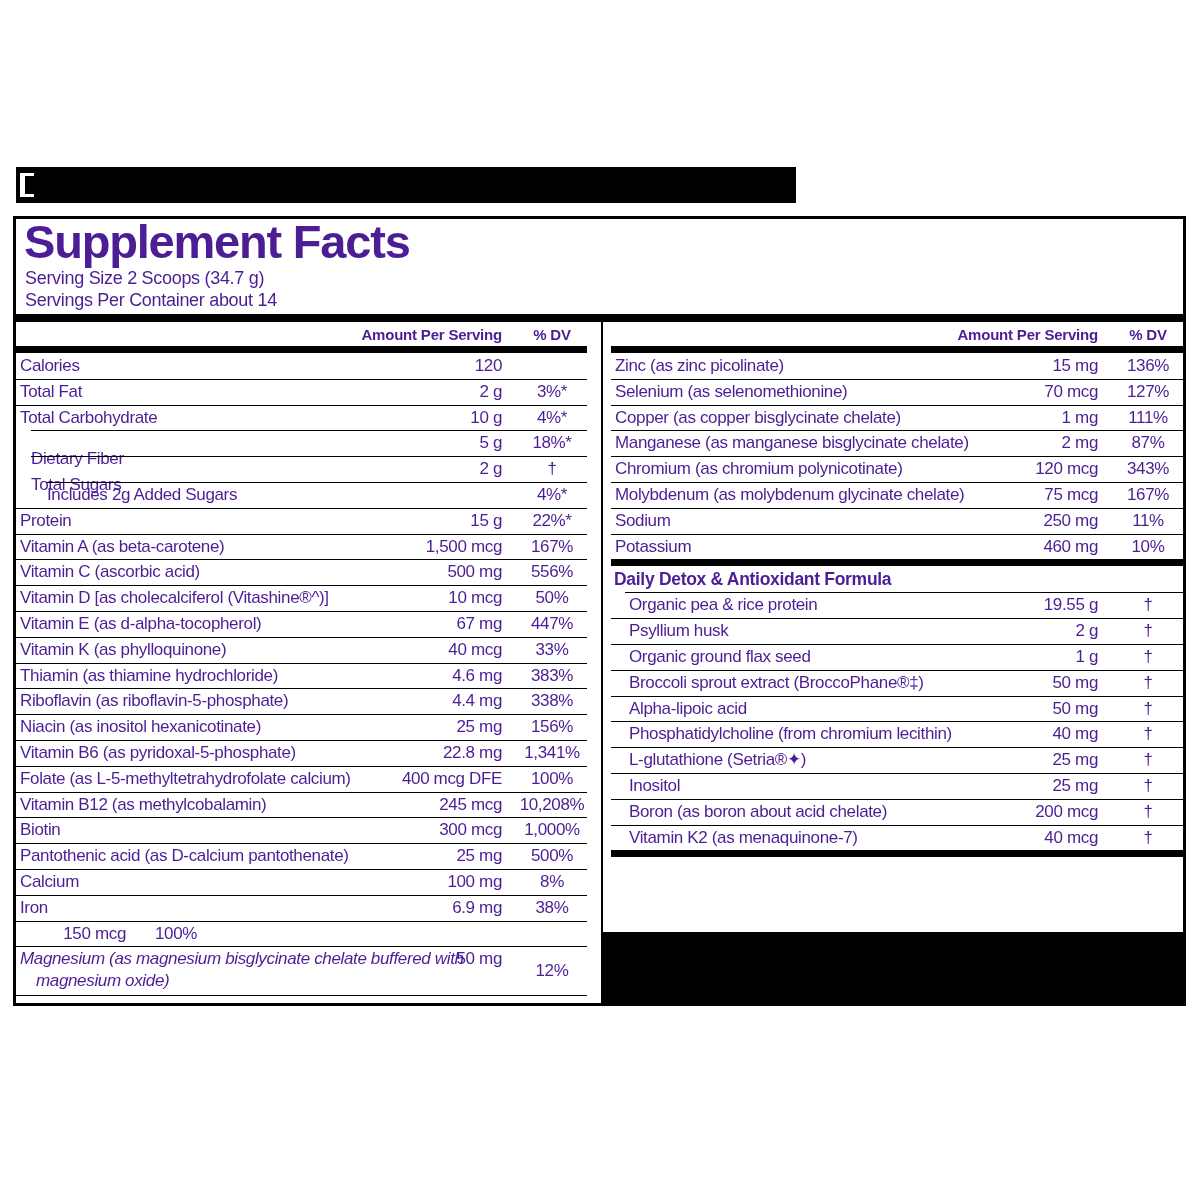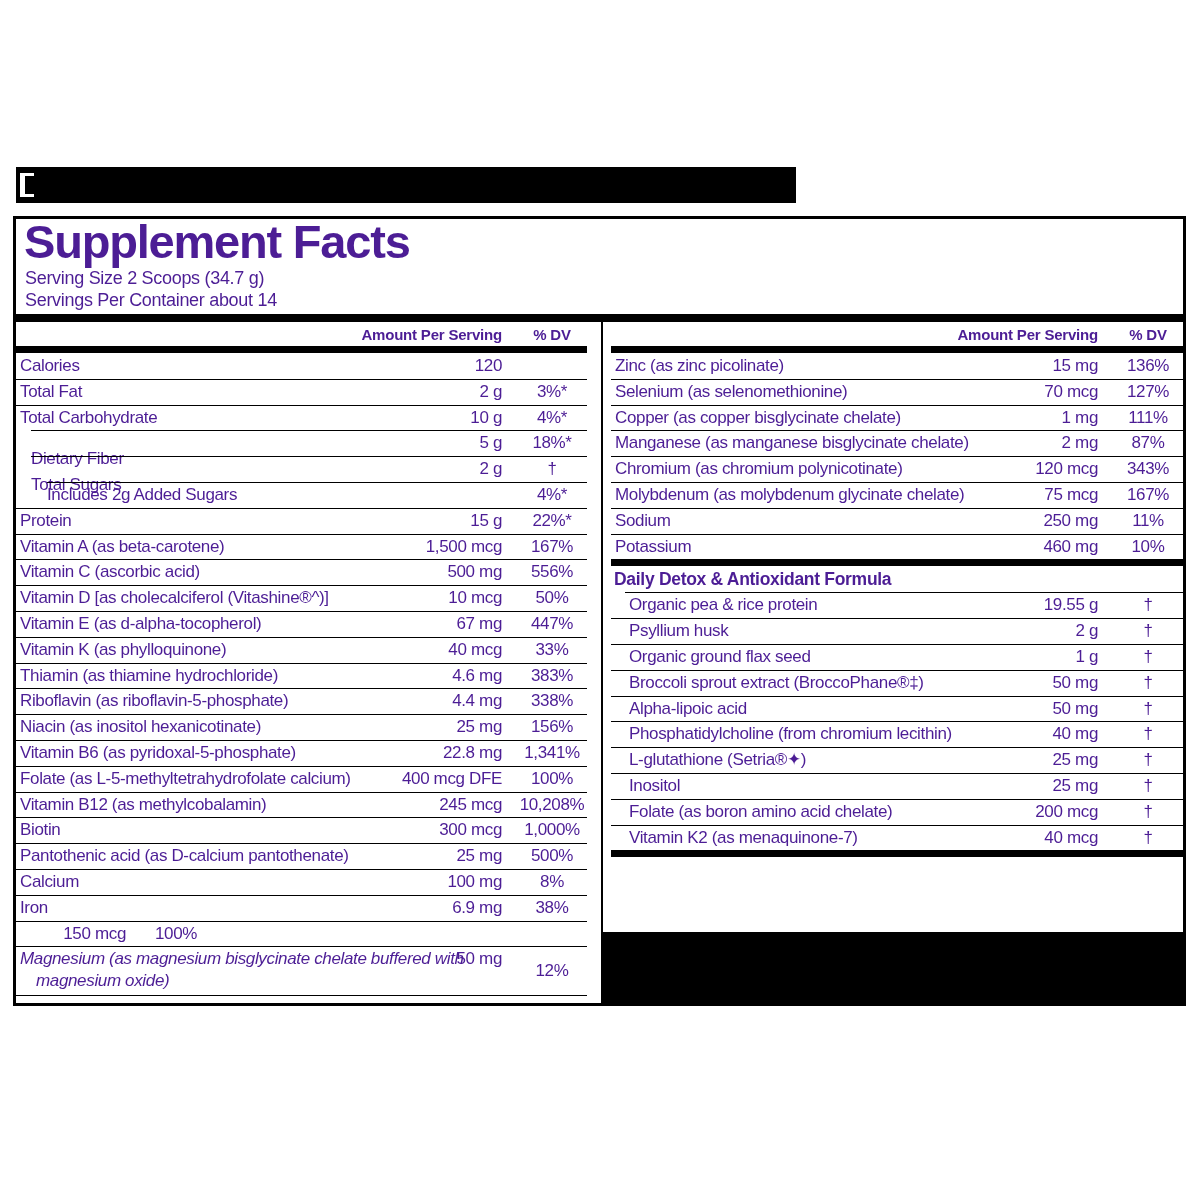--- a/index.html
+++ b/index.html
@@ -284,21 +284,21 @@
             <span class="name">L-glutathione (Setria®✦)</span>
             <span class="amt">25 mg</span>
             <span class="dv">†</span>
           </div>
           <div class="row">
             <span class="name">Inositol</span>
             <span class="amt">25 mg</span>
             <span class="dv">†</span>
           </div>
           <div class="row">
-            <span class="name">Folate (as boron amino acid chelate)</span>
+            <span class="name">Boron (as boron about acid chelate)</span>
             <span class="amt">200 mcg</span>
             <span class="dv">†</span>
           </div>
           <div class="row">
             <span class="name">Vitamin K2 (as menaquinone-7)</span>
             <span class="amt">40 mcg</span>
             <span class="dv">†</span>
           </div>
         </div>
       <div class="tbar"></div>

